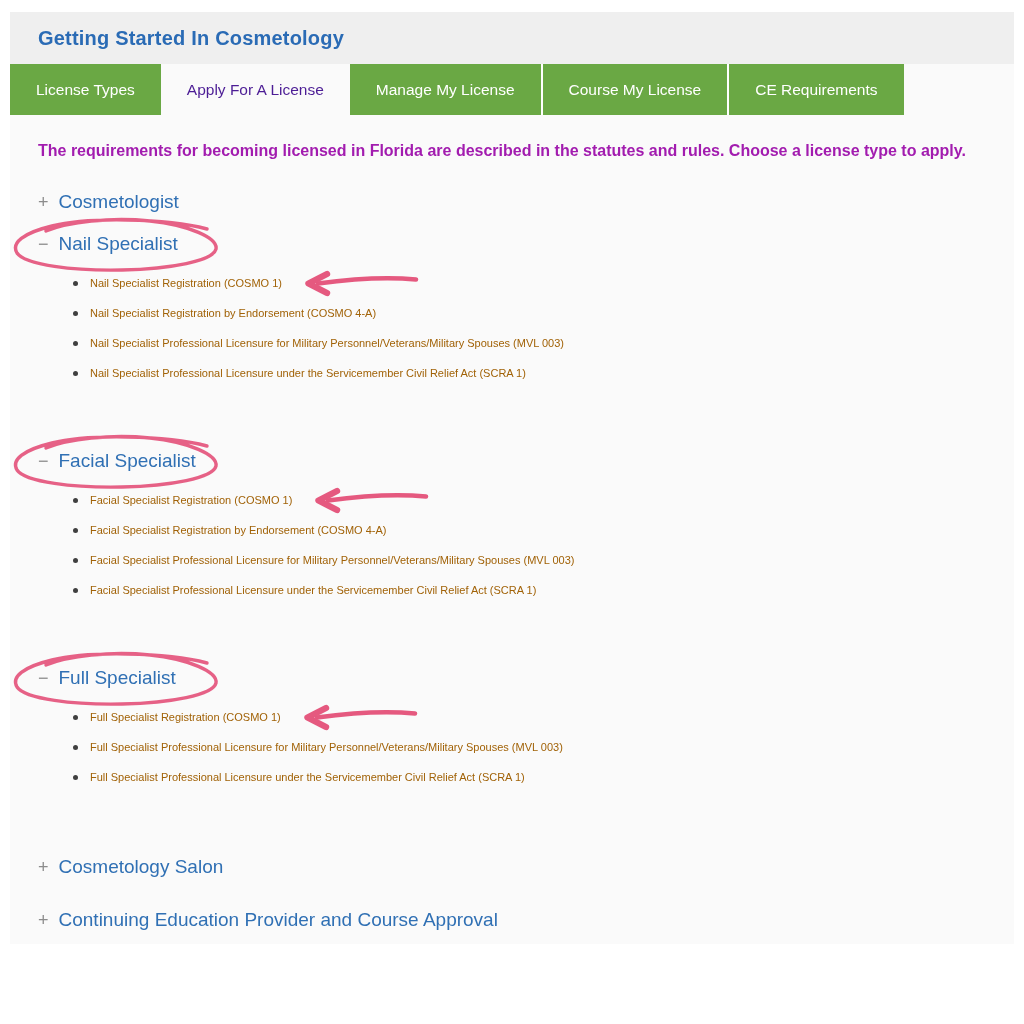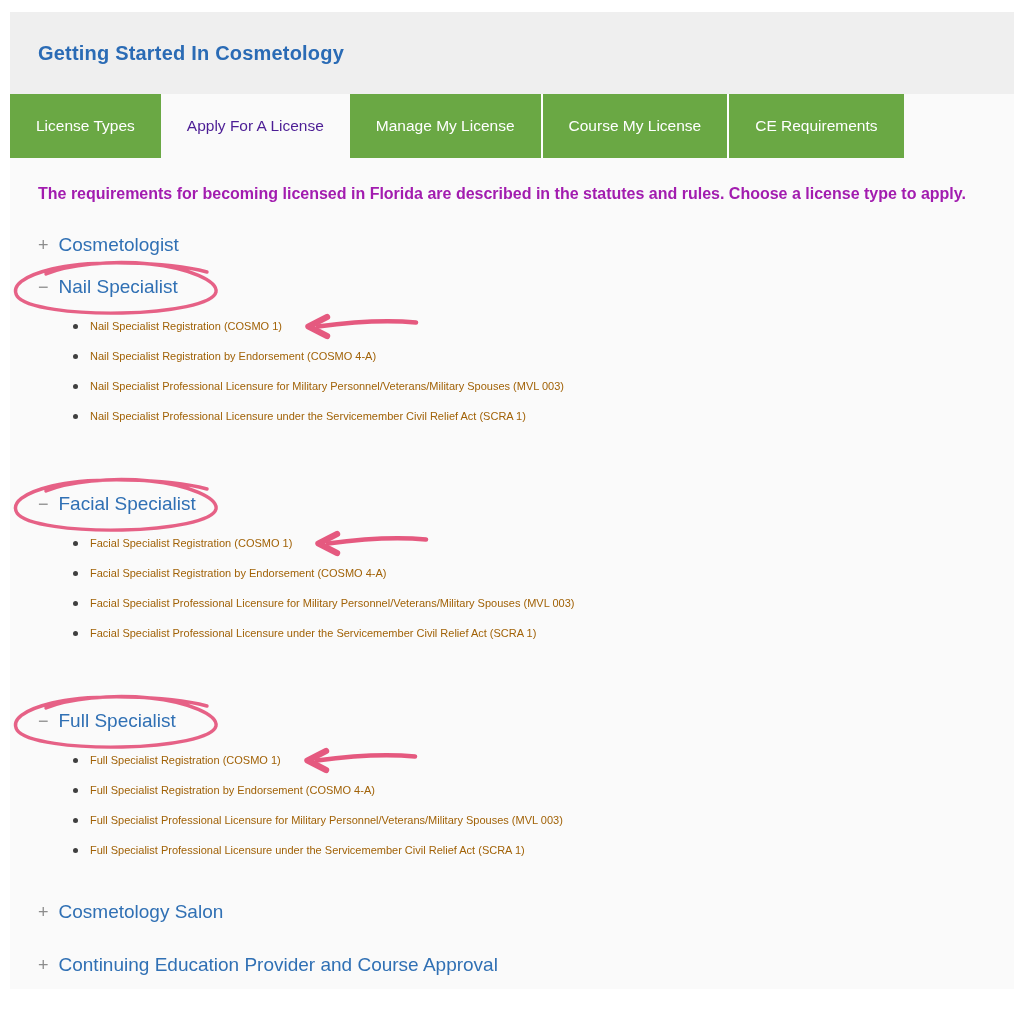--- a/index.html
+++ b/index.html
@@ -9,35 +9,35 @@
     background: #ffffff;
     font-family: "Liberation Sans", sans-serif;
     overflow: hidden;
   }
   .panel {
     margin: 12px 10px 0 10px;
     width: 1004px;
     background: #fafafa;
   }
   .panel-header {
-    height: 82px;
+    height: 52px;
     background: #efefef;
     display: flex;
     align-items: center;
     padding-left: 28px;
   }
   .page-title {
     color: #2a6bb5;
     font-size: 20px;
     font-weight: bold;
     letter-spacing: 0.2px;
   }
   .tab-bar {
     display: flex;
-    height: 64px;
+    height: 51px;
   }
   .tab {
     background: #6aa844;
     color: #ffffff;
     font-size: 15.5px;
     display: flex;
     align-items: center;
     justify-content: center;
     padding: 0 26px;
     cursor: pointer;
@@ -54,21 +54,21 @@
   .intro {
     margin: 0;
     color: #a21caf;
     font-weight: bold;
     font-size: 16px;
     line-height: 20px;
   }
   .acc-section { margin-top: 30px; }
   .acc-section.expanded { margin-top: 19px; }
   .acc-section.expanded + .acc-section.expanded { margin-top: 62px; }
-  .acc-section.expanded + .acc-section.collapsed { margin-top: 36px; }
+  .acc-section.expanded + .acc-section.collapsed { margin-top: 64px; }
   .acc-header { position: relative; line-height: 22px; }
   .acc-toggle {
     text-decoration: none;
     font-size: 19px;
     color: #3070b4;
     position: relative;
     z-index: 2;
   }
   .sign {
     color: #8c8c8c;
@@ -223,23 +223,20 @@
     <ul class="links">
   <li>
     <a class="doc-link" href="#">Full Specialist Registration (COSMO 1)</a>
 
   <svg class="arrow-svg" width="126" height="27" viewBox="0 0 126 27" xmlns="http://www.w3.org/2000/svg">
     <path class="arrow-tail" d="M 121 9.5 C 94 7, 56 9, 23 13.5"></path>
     <path class="arrow-head" d="M 32 4 L 13.5 13.5 L 32 23"></path>
   </svg>
 </li>
 
-  <li>
-    <a class="doc-link" href="#">Full Specialist Registration by Endorsement (COSMO 4-A)</a>
-  </li>
 
   <li>
     <a class="doc-link" href="#">Full Specialist Professional Licensure for Military Personnel/Veterans/Military Spouses (MVL 003)</a>
   </li>
 
   <li>
     <a class="doc-link" href="#">Full Specialist Professional Licensure under the Servicemember Civil Relief Act (SCRA 1)</a>
   </li>
 </ul>
   </section>

